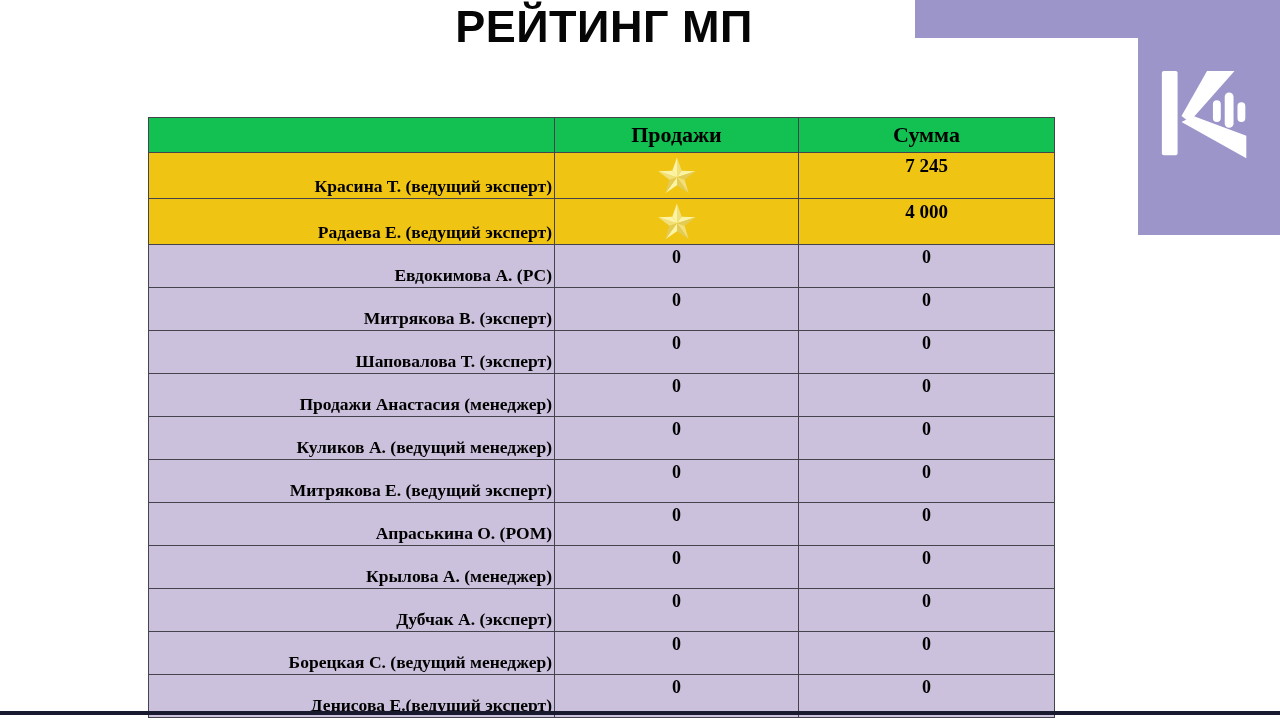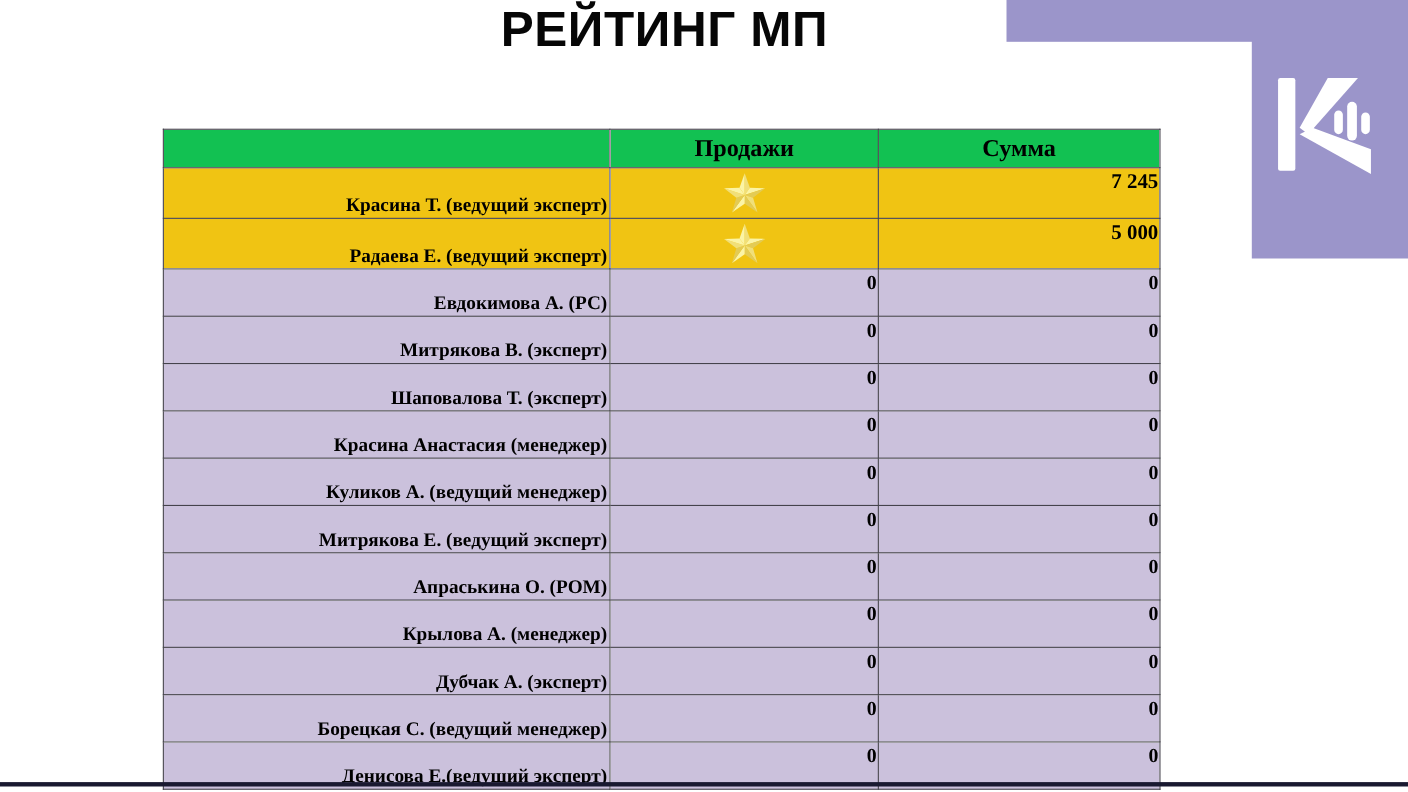--- a/index.html
+++ b/index.html
@@ -39,21 +39,21 @@
   }
   thead tr{height:35px;}
   th{background:var(--header-green);font-size:22px;font-weight:700;text-align:center;vertical-align:middle;}
   tbody tr{height:43px;background:var(--lavender-row);}
   tbody tr.gold{height:45px;background:var(--gold-row);}
   td.name{
     text-align:right;vertical-align:bottom;
     padding:0 2px 1px 4px;font-size:17.5px;font-weight:700;
   }
   td.val{
-    text-align:right;vertical-align:top;
+    text-align:center;vertical-align:top;
     padding-top:2px;font-size:18px;font-weight:700;
   }
   tr.gold td.val{font-size:19px;}
   td.val svg{display:block;margin:0 auto;}
   
   .bottom-line{position:absolute;left:0;top:711px;width:1280px;height:4px;background:var(--bottom-bar);z-index:5;}
 </style>
 </head>
 <body>
 
@@ -115,39 +115,39 @@
     <polygon points="94.7,38.5 61.2,37.6 50,53" fill="#FBF4A6"></polygon>
     <polygon points="94.7,38.5 68.1,58.9 50,53" fill="#E3CB55"></polygon>
     <polygon points="77.6,91 68.1,58.9 50,53" fill="#F0DF7A"></polygon>
     <polygon points="77.6,91 50,72 50,53" fill="#E3CB55"></polygon>
     <polygon points="22.4,91 50,72 50,53" fill="#FBF4A6"></polygon>
     <polygon points="22.4,91 31.9,58.9 50,53" fill="#E3CB55"></polygon>
     <polygon points="5.3,38.5 31.9,58.9 50,53" fill="#F0DF7A"></polygon>
     <polygon points="5.3,38.5 38.8,37.6 50,53" fill="#FBF4A6"></polygon>
   </svg>
           </td>
-    <td class="val">5 000</td>
+    <td class="val">4 000</td>
   </tr>
         <tr>
     <td class="name">Евдокимова А. (РС)</td>
     <td class="val">0</td>
     <td class="val">0</td>
   </tr>
         <tr>
     <td class="name">Митрякова В. (эксперт)</td>
     <td class="val">0</td>
     <td class="val">0</td>
   </tr>
         <tr>
     <td class="name">Шаповалова Т. (эксперт)</td>
     <td class="val">0</td>
     <td class="val">0</td>
   </tr>
         <tr>
-    <td class="name">Красина Анастасия (менеджер)</td>
+    <td class="name">Продажи Анастасия (менеджер)</td>
     <td class="val">0</td>
     <td class="val">0</td>
   </tr>
         <tr>
     <td class="name">Куликов А. (ведущий менеджер)</td>
     <td class="val">0</td>
     <td class="val">0</td>
   </tr>
         <tr>
     <td class="name">Митрякова Е. (ведущий эксперт)</td>

